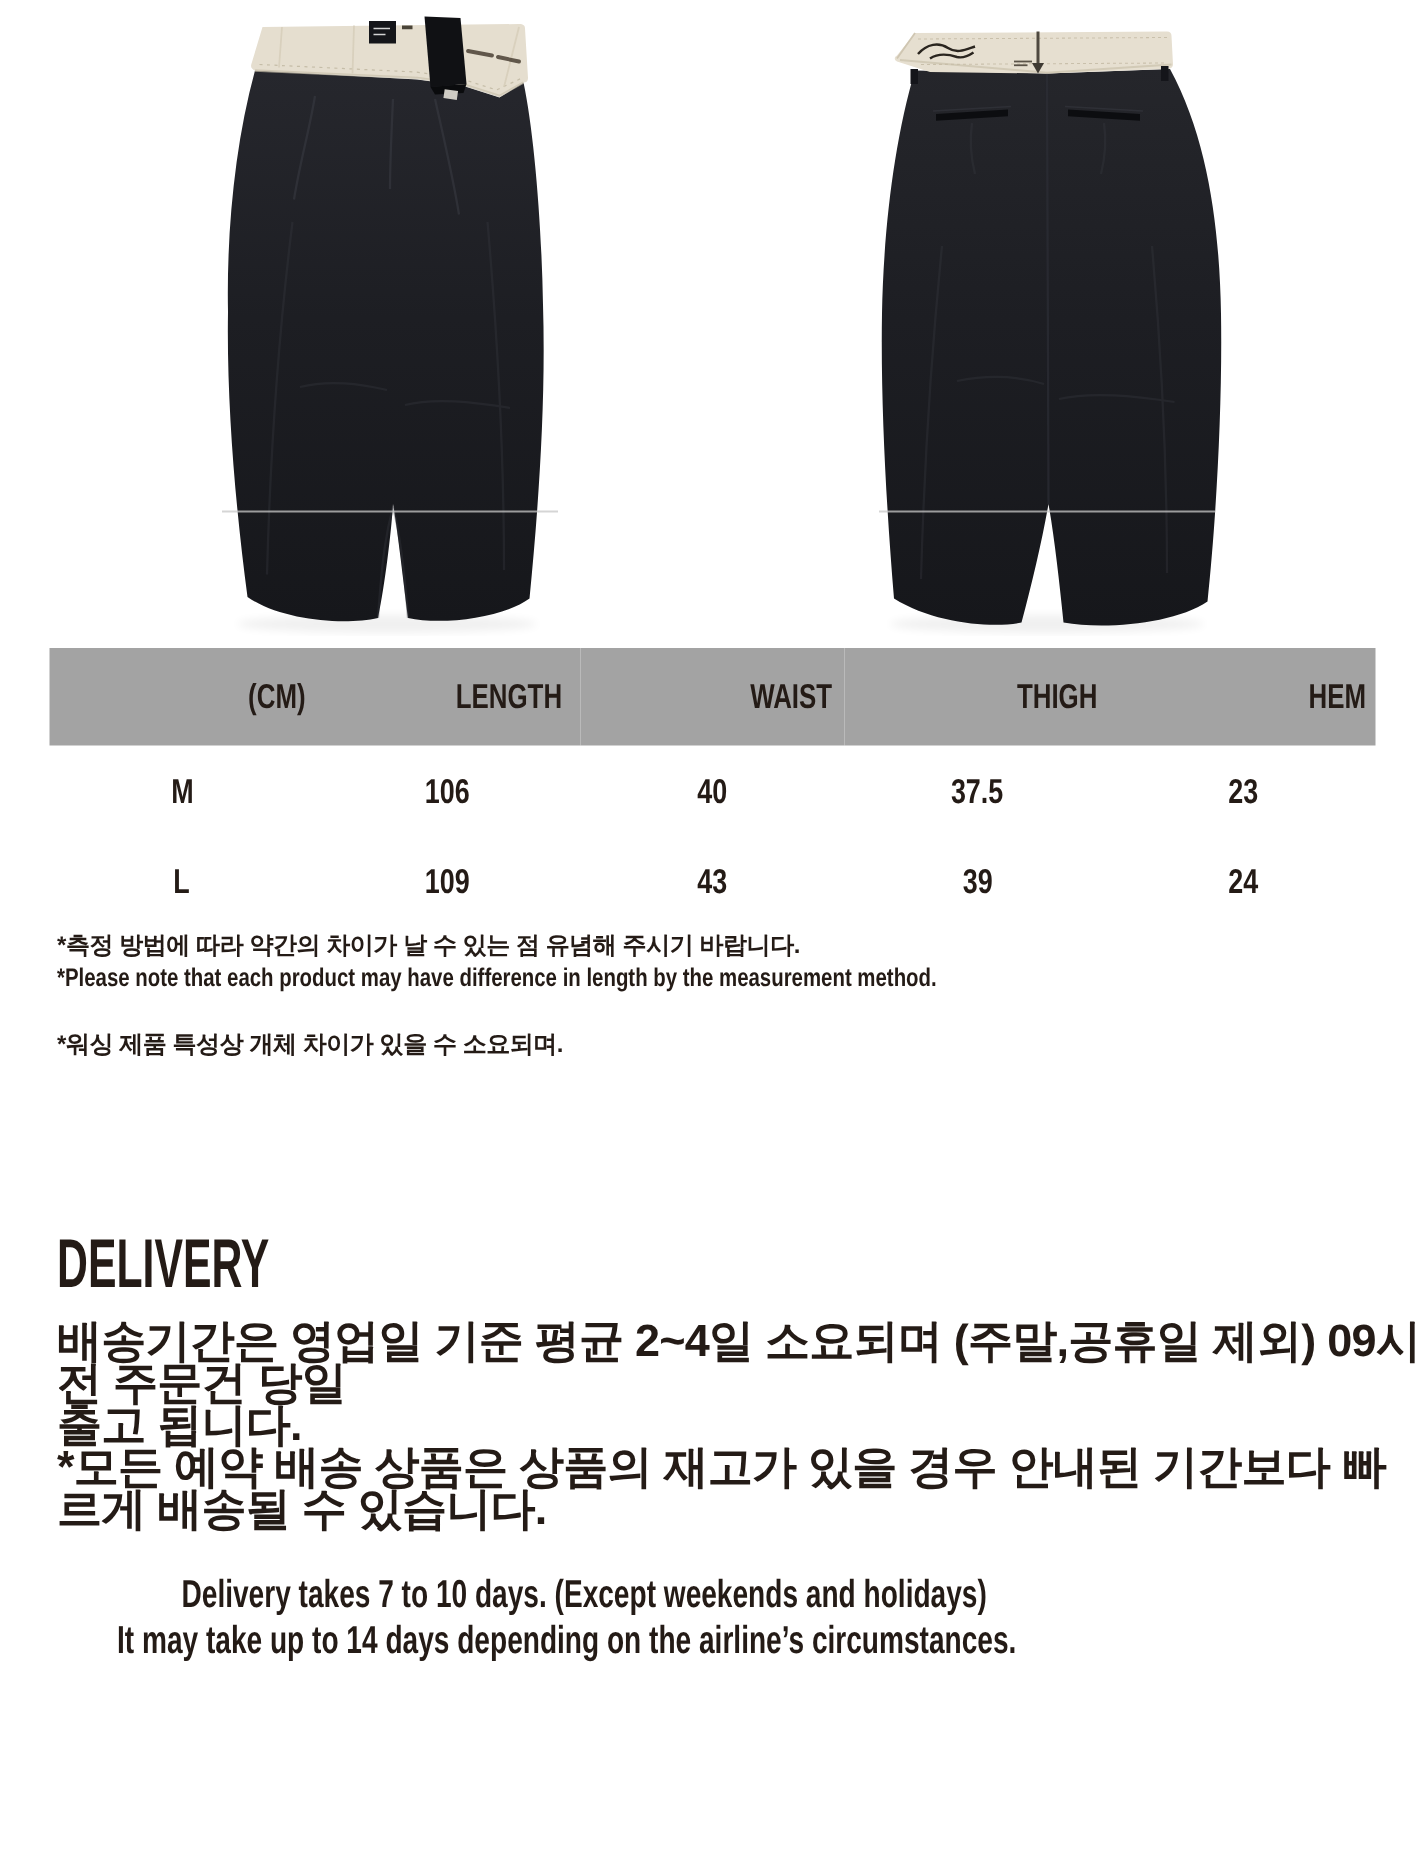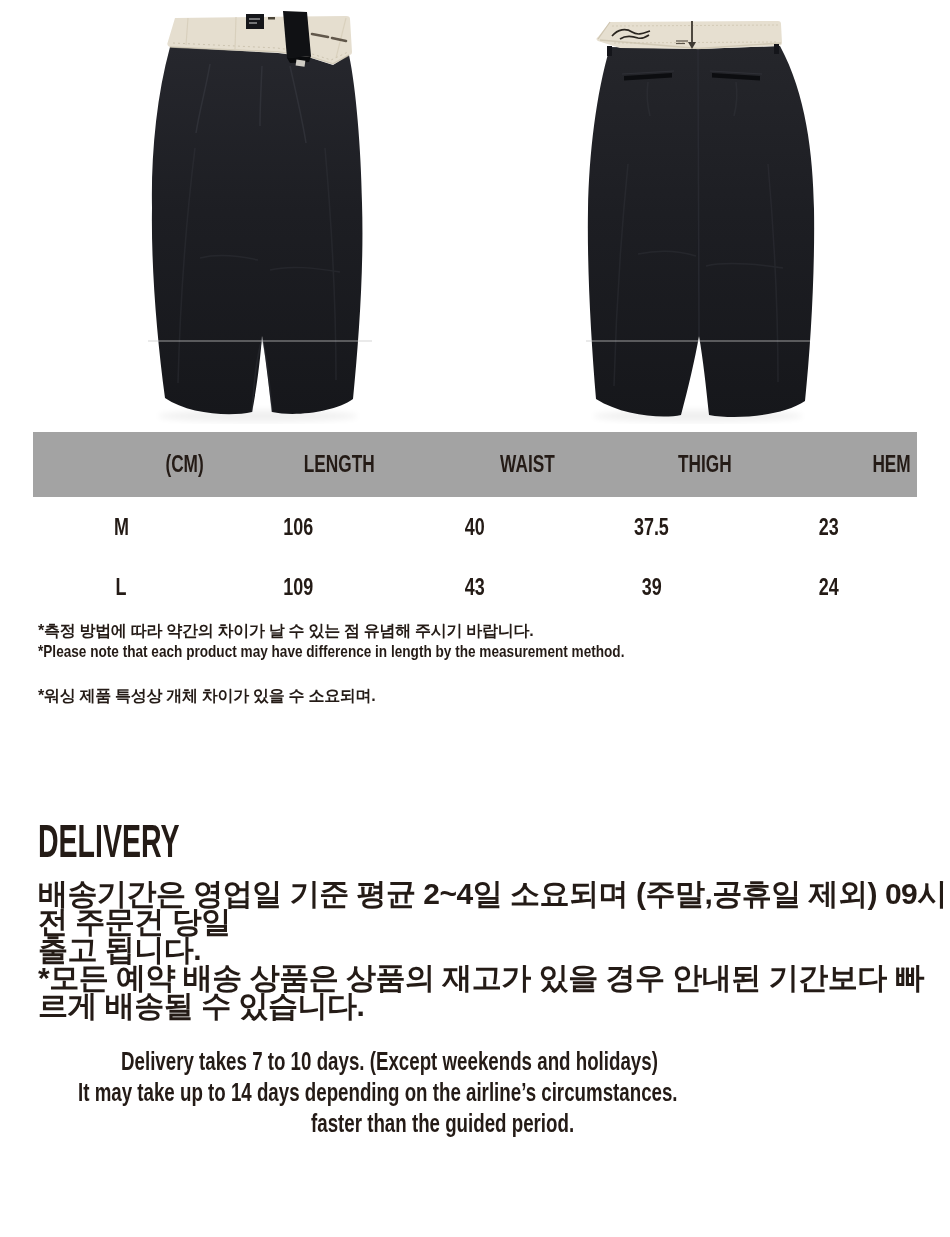--- a/index.html
+++ b/index.html
@@ -235,15 +235,14 @@
     <h2 class="delivery-heading" style="margin:0">DELIVERY</h2>
   </div>
   <div class="delivery-ko">
     <div class="line">배송기간은 영업일 기준 평균 2~4일 소요되며 (주말,공휴일 제외) 09시 전 주문건 당일</div>
     <div class="line">출고 됩니다.</div>
     <div class="line">*모든 예약 배송 상품은 상품의 재고가 있을 경우 안내된 기간보다 빠르게 배송될 수 있습니다.</div>
   </div>
   <div class="delivery-en">
     <div class="line-wrap"><span class="line">Delivery takes 7 to 10 days. (Except weekends and holidays)</span></div>
     <div class="line-wrap"><span class="line">It may take up to 14 days depending on the airline’s circumstances.</span></div>
-    <div class="line-wrap"><span class="line">faster than the guided period.</span></div>
   </div>
 </div>
 
 </body></html>

